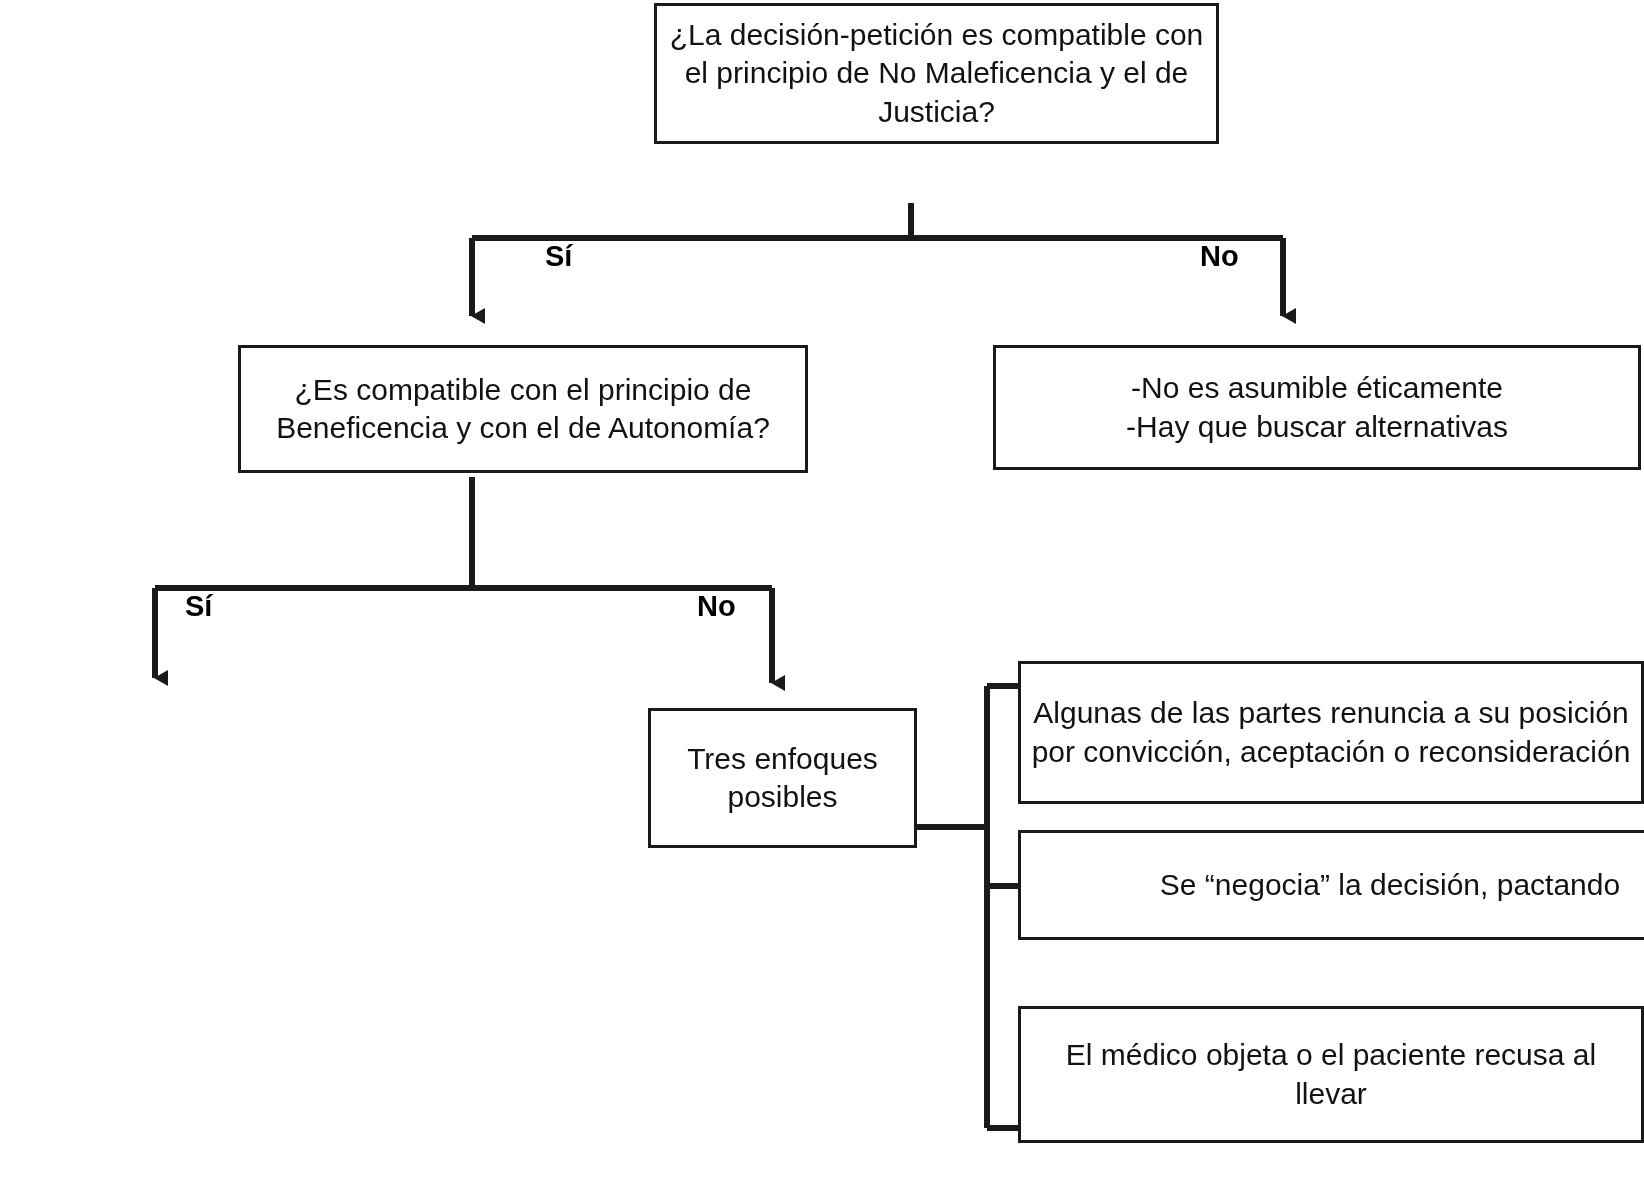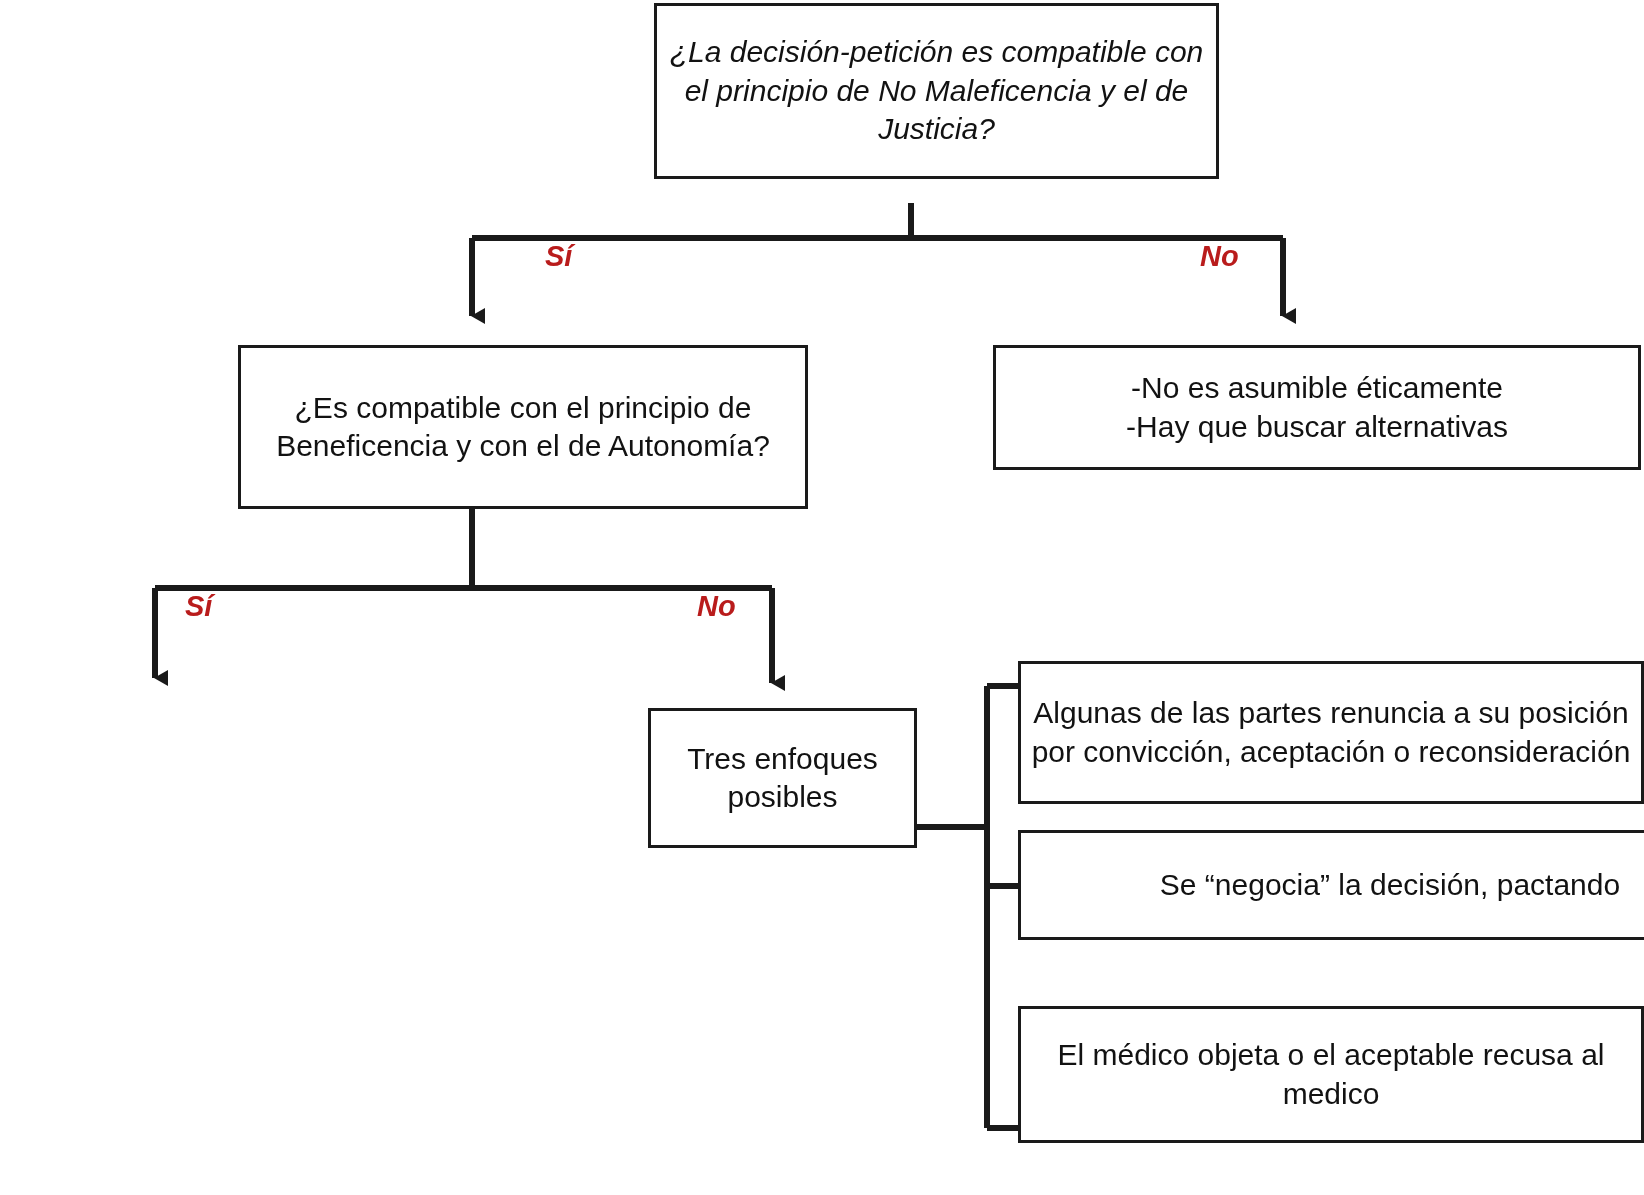--- a/index.html
+++ b/index.html
@@ -36,24 +36,23 @@
     font-size: 30px;
     line-height: 1.28;
     z-index: 2;
     padding: 4px 10px;
   }
   .node-text { display: block; width: 100%; white-space: pre-line; }
   .edge-label {
     position: absolute;
     font-weight: bold;
     font-size: 29px;
-    color: #b91c1c;
+    color: #000000;
     z-index: 3;
     white-space: nowrap;
-    font-style: italic;
   }
 </style>
 </head>
 <body>
 
 <div id="canvas">
 
   <svg id="wires" viewBox="0 0 1644 1195" width="1644" height="1195" xmlns="http://www.w3.org/2000/svg">
     <defs>
       <marker id="arrow-down" markerWidth="16" markerHeight="14" refX="8" refY="13" orient="auto" markerUnits="userSpaceOnUse">
@@ -87,25 +86,25 @@
       <path d="M987,686 L987,1128"></path>
 
       <path d="M987,686 L1055,686" marker-end="url(#arrow-right)"></path>
 
       <path d="M987,886 L1055,886" marker-end="url(#arrow-right)"></path>
 
       <path d="M987,1128 L1055,1128" marker-end="url(#arrow-right)"></path>
     </g>
   </svg>
 
-  <div class="node" style="left:654px; top:3px; width:565px; height:176px;font-style:italic;">
+  <div class="node" style="left:654px; top:3px; width:565px; height:141px;">
     <span class="node-text">¿La decisión-petición es compatible con el principio de No Maleficencia y el de Justicia?</span>
   </div>
 
-  <div class="node" style="left:238px; top:345px; width:570px; height:164px;">
+  <div class="node" style="left:238px; top:345px; width:570px; height:128px;">
     <span class="node-text">¿Es compatible con el principio de Beneficencia y con el de Autonomía?</span>
   </div>
 
   <div class="node" style="left:993px; top:345px; width:648px; height:125px;justify-content:center;">
     <span class="node-text">-No es asumible éticamente
 -Hay que buscar alternativas</span>
   </div>
 
 
   <div class="node" style="left:648px; top:708px; width:269px; height:140px;">
@@ -114,21 +113,21 @@
 
   <div class="node" style="left:1018px; top:616px; width:626px; height:143px;margin-top:45px;">
     <span class="node-text">Algunas de las partes renuncia a su posición por convicción, aceptación o reconsideración</span>
   </div>
 
   <div class="node" style="left:1018px; top:830px; width:744px; height:110px;justify-content:flex-end;">
     <span class="node-text">Se “negocia” la decisión, pactando</span>
   </div>
 
   <div class="node" style="left:1018px; top:1006px; width:626px; height:137px;">
-    <span class="node-text">El médico objeta o el aceptable recusa al medico</span>
+    <span class="node-text">El médico objeta o el paciente recusa al llevar</span>
   </div>
 
   <div class="edge-label" style="left:545px; top:240px;">Sí</div>
 
   <div class="edge-label" style="left:1200px; top:240px;">No</div>
 
   <div class="edge-label" style="left:185px; top:590px;">Sí</div>
 
   <div class="edge-label" style="left:697px; top:590px;">No</div>
 

